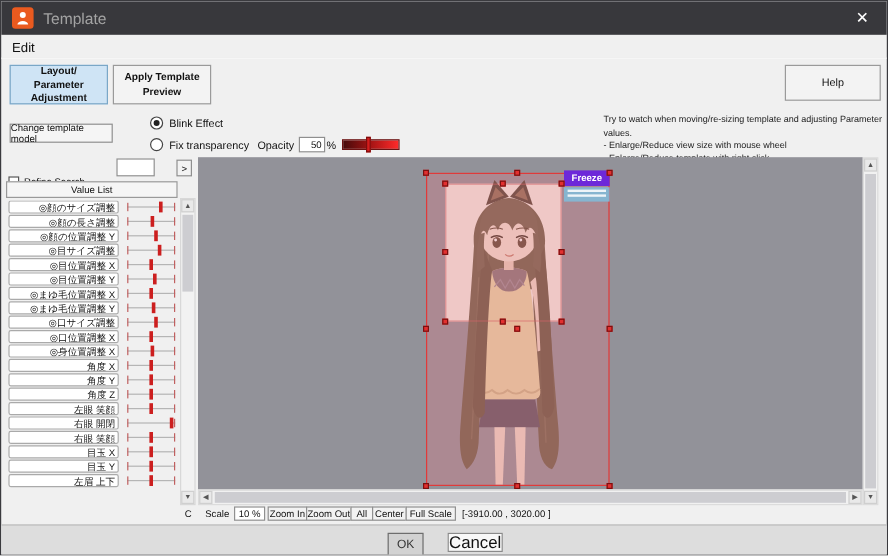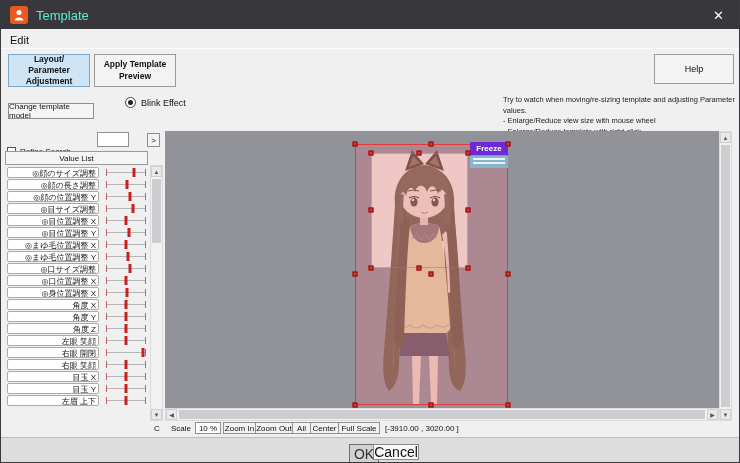--- a/index.html
+++ b/index.html
@@ -3,21 +3,21 @@
 <meta charset="utf-8">
 <style>
   *{margin:0;padding:0;box-sizing:border-box;}
   html,body{background:#ffffff;}
   .window{position:relative;width:740px;height:463px;background:#f0f0f0;border:1px solid #3a3a3e;
           font-family:"Liberation Sans","DejaVu Sans",sans-serif;overflow:hidden;color:#111;}
 
   
   .titlebar{position:absolute;left:0;top:0;width:100%;height:28px;background:#38383c;display:flex;align-items:center;padding:0 9px;}
   .app-icon{width:18px;height:18px;background:#ea5a1f;border-radius:3px;display:flex;align-items:center;justify-content:center;margin-right:8px;flex:0 0 auto;}
-  .title{color:#5eead4;font-size:13px;}
+  .title{color:#a3a3a3;font-size:13px;}
   .close{margin-left:auto;color:#fff;font-size:13px;padding:2px 6px;cursor:default;}
 
   .menu-edit{position:absolute;left:9px;top:33px;font-size:11px;color:#111;}
   .sep{position:absolute;left:0;top:47px;width:100%;height:1px;background:#d9d9d9;border-bottom:1px solid #fcfcfc;}
 
   
   .tab{position:absolute;top:53px;height:33px;width:82px;border:1px solid #9a9a9a;background:#f3f3f3;
        font-size:8.5px;font-weight:bold;text-align:center;display:flex;align-items:center;justify-content:center;
        white-space:pre-line;line-height:1.3;}
   .tab.sel{background:#cfe4f5;border-color:#7aa7c7;}
@@ -78,22 +78,22 @@
   .vscroll .thumb{left:1px;right:1px;top:13px;bottom:13px;}
 
   
   .statusbar{position:absolute;left:0;top:420px;width:740px;height:14px;font-size:8px;}
   .sb-text{position:absolute;top:3px;}
   .sb-btn{position:absolute;top:1px;height:12px;border:1px solid #909090;background:#f2f2f2;font-size:8px;
        display:flex;align-items:center;justify-content:center;}
 
   
   .footer{position:absolute;left:0;top:436px;width:740px;height:27px;background:#dddddd;border-top:1px solid #bcbcbc;}
-  .okbtn{position:absolute;left:348px;top:6px;width:30px;height:20px;background:#d2d2d2;border:1px solid #6e6e6e;
-       font-size:14px;color:#333;display:flex;align-items:center;justify-content:center;}
+  .okbtn{position:absolute;left:322px;top:6px;width:30px;height:20px;background:#d2d2d2;border:1px solid #6e6e6e;
+       font-size:10px;color:#333;display:flex;align-items:center;justify-content:center;}
   .cancelbtn{position:absolute;left:372px;top:6px;width:46px;height:16px;background:#f8f8f8;border:1px solid #8a8a8a;
        font-size:14px;display:flex;align-items:center;justify-content:center;}
 </style>
 </head>
 <body>
 
 <div class="window">
 
   <div class="titlebar">
     <div class="app-icon">
@@ -112,20 +112,30 @@
   <div class="tab sel" id="tab1">Layout/
 Parameter Adjustment</div>
   <div class="tab" id="tab2">Apply Template
 Preview</div>
   <div class="helpbtn">Help</div>
   <div id="change-model">Change template model</div>
 
   <div class="radio-row" id="radio1">
     <div class="radio on"></div>
     <span>Blink Effect</span>
+  </div>
+  <div class="radio-row" id="radio2">
+    <div class="radio"></div>
+    <span>Fix transparency</span>
+    <span class="op-label">Opacity</span>
+    <div class="op-box">50</div>
+    <span class="op-unit">%</span>
+    <div class="op-slider">
+      <div class="op-handle"></div>
+    </div>
   </div>
 
   <div class="hints">Try to watch when moving/re-sizing template and adjusting Parameter values.
 - Enlarge/Reduce view size with mouse wheel
 - Enlarge/Reduce template with right click.</div>
 
   <div class="panel">
     <div class="refine-row">
       <div class="checkbox"></div>
       <span>Refine Search</span>

